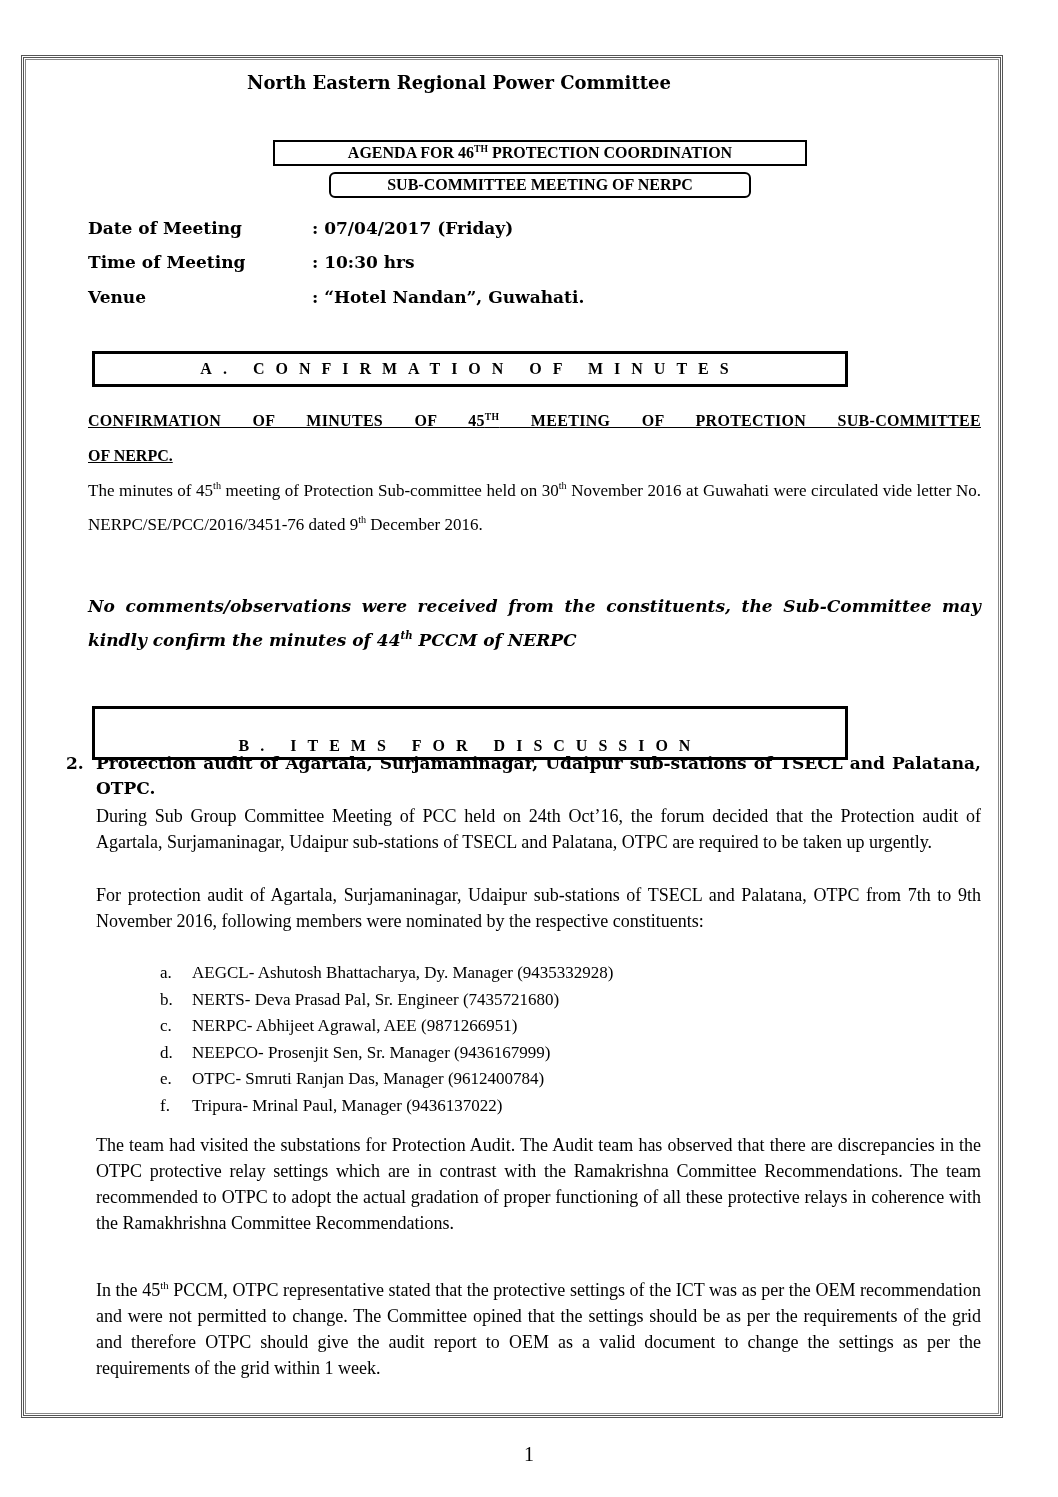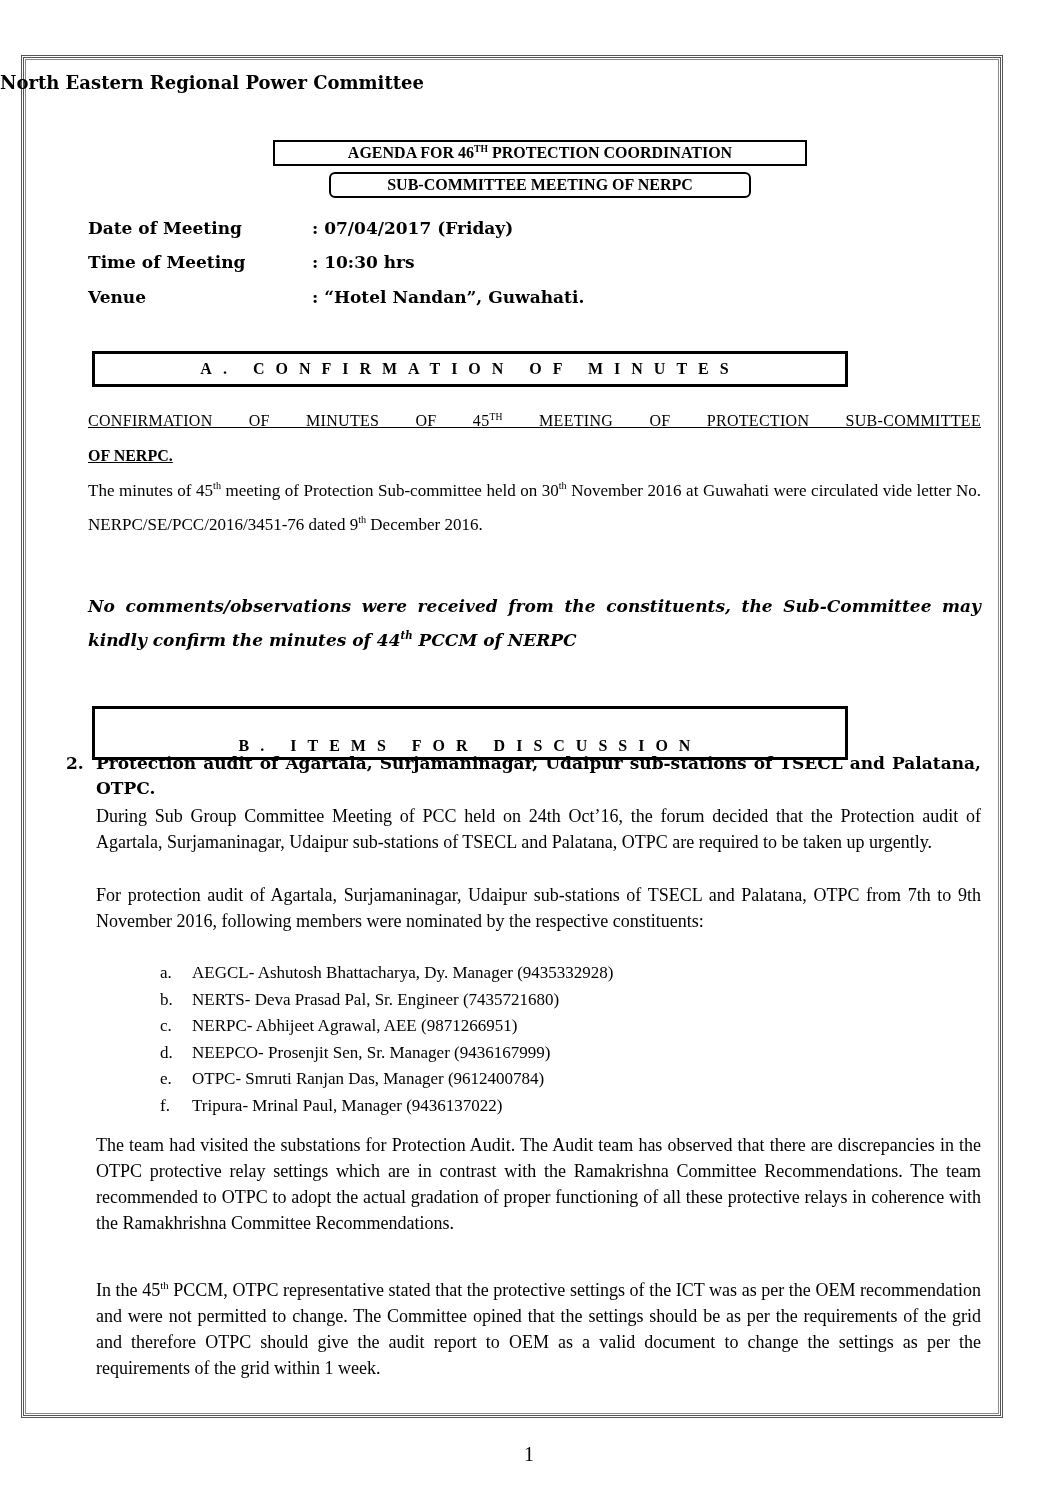--- a/index.html
+++ b/index.html
@@ -3,34 +3,34 @@
 <meta charset="utf-8">
 <style>
   html, body { margin:0; padding:0; background:#ffffff; }
   body { width:1058px; height:1497px; position:relative; overflow:hidden;
          font-family:"DejaVu Serif", serif; color:#000; }
   .page-border { position:absolute; left:21px; top:55px; width:982px; height:1363px;
                  border:3px double #555; box-sizing:border-box; }
   .page-border-inner { position:absolute; left:1px; top:1px; right:1px; bottom:1px;
                        border:1px solid #888; }
   .abs { position:absolute; }
-  .org-title { left:0; width:918px; top:72px; font-size:18px; font-weight:bold; }
+  .org-title { left:0; width:918px; top:72px; text-align:center; font-size:18px; font-weight:bold; }
   .boxed { border:2px solid #000; padding:0 4px; font-weight:bold; font-size:16px;
            letter-spacing:0; font-family:"Liberation Serif", serif; line-height:22px;
            text-transform:uppercase;margin-top:13px; }
   .agenda1 { left:273px; top:127px; width:534px; text-align:center; box-sizing:border-box; }
   .agenda2 { left:329px; top:159px; width:422px; text-align:center; box-sizing:border-box;border-radius:6px; }
   sup { font-size:60%; vertical-align:super; line-height:0; }
   .meta-row { left:88px; font-size:17px; font-weight:bold; height:24px; }
   .meta-label { position:absolute; left:0; width:230px; }
   .meta-value { position:absolute; left:224px; white-space:nowrap; }
   .section-box { left:92px; width:756px; border:3px solid #000; box-sizing:border-box; }
   .section-text { position:absolute; left:0; right:0; text-align:center; font-weight:bold;
                   font-size:16px; letter-spacing:11px; font-family:"Liberation Serif", serif; }
-  .subhead { left:88px; width:893px; font-size:16px; font-weight:normal; text-decoration:underline;
+  .subhead { left:88px; width:893px; font-size:16px; font-weight:bold; text-decoration:underline;
              font-family:"Liberation Serif", serif; text-align:justify; text-align-last:justify;
              letter-spacing:0.3px; }
   .para { left:88px; width:893px; font-size:17px; line-height:34px; text-align:justify;
           font-family:"Liberation Serif", serif; }
   .para-italic { left:88px; width:893px; font-size:17px; line-height:34px; font-weight:bold;
                  font-style:italic; text-align:justify; }
   .item-heading { left:66px; width:915px; font-size:17px; font-weight:bold; line-height:25px; }
   .item-num { position:absolute; left:0; top:0; }
   .item-title { position:absolute; left:30px; right:0; top:0; text-align:justify; }
   .body-para { left:96px; width:885px; font-size:18px; line-height:26px; text-align:justify;

